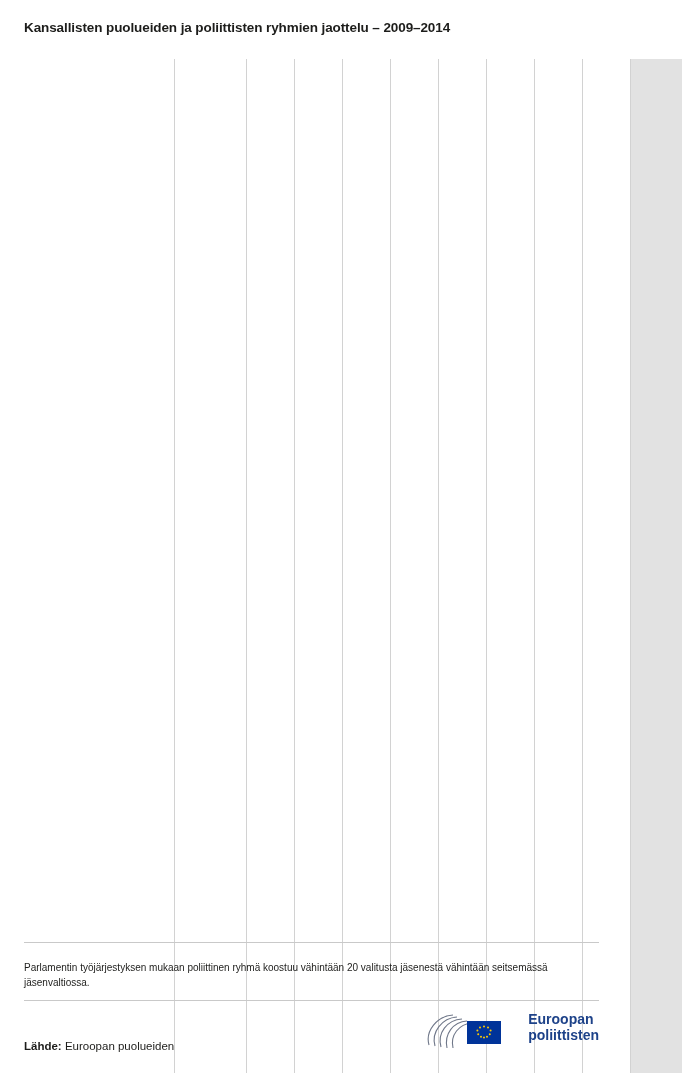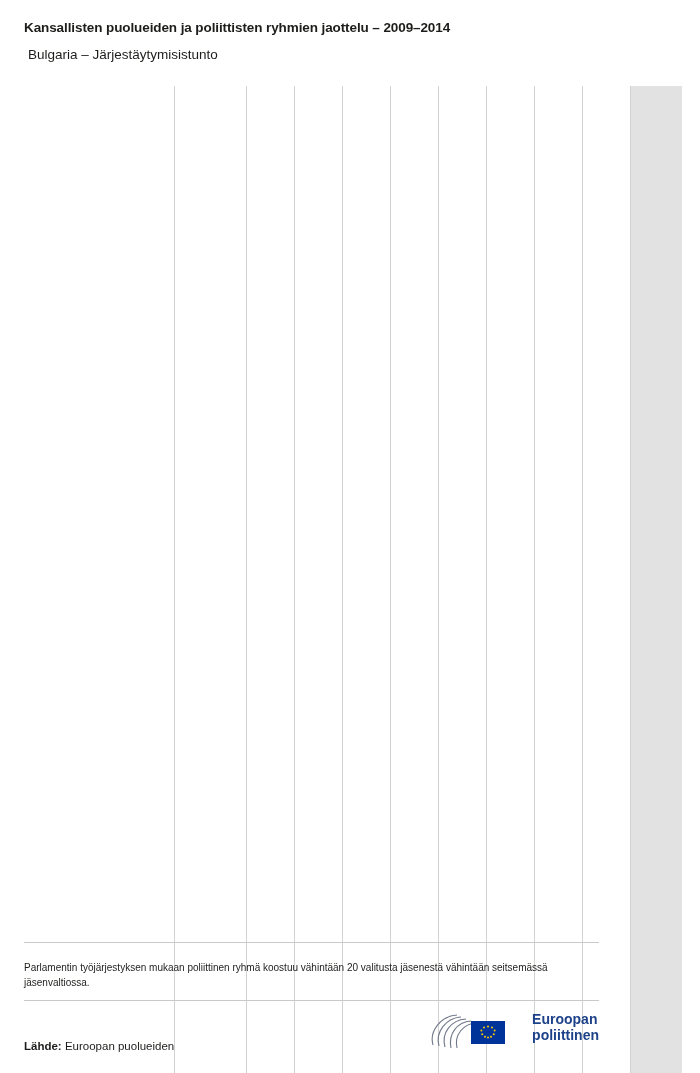--- a/index.html
+++ b/index.html
@@ -116,21 +116,20 @@
     color: #1d4289;
     font-weight: bold;
   }
 </style>
 </head>
 <body>
 
 <div class="page">
 
   <div class="title">Kansallisten puolueiden ja poliittisten ryhmien jaottelu – 2009–2014</div>
-  <div class="subtitle">Bulgaria – Järjestäytymisistunto</div>
 
   <table class="matrix">
     <colgroup>
       <col class="col-party">
         <col class="col-votes">
       <col class="col-grp">
         <col class="col-grp">
         <col class="col-grp">
         <col class="col-grp">
       <col class="col-grp">
@@ -223,17 +222,17 @@
             <circle cx="61" cy="26.6" r="1"></circle>
           <circle cx="58" cy="25.8" r="1"></circle>
             <circle cx="55.2" cy="23.3" r="1"></circle>
           <circle cx="54.4" cy="19.6" r="1"></circle>
             <circle cx="57" cy="16.6" r="1"></circle>
         </g>
       </svg>
     </span>
     <span class="txt">
       <span>Euroopan</span><br>
-      <span>poliittinen</span>
+      <span>poliittisten</span>
     </span>
   </div>
 
 </div>
 
 </body></html>

